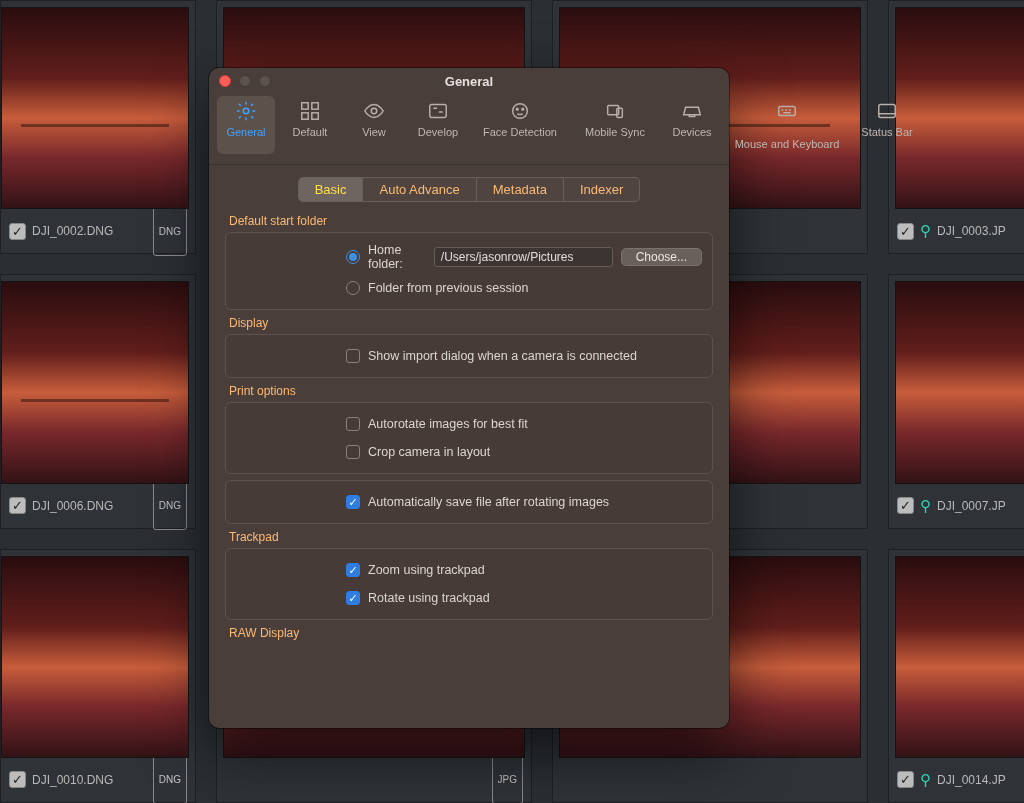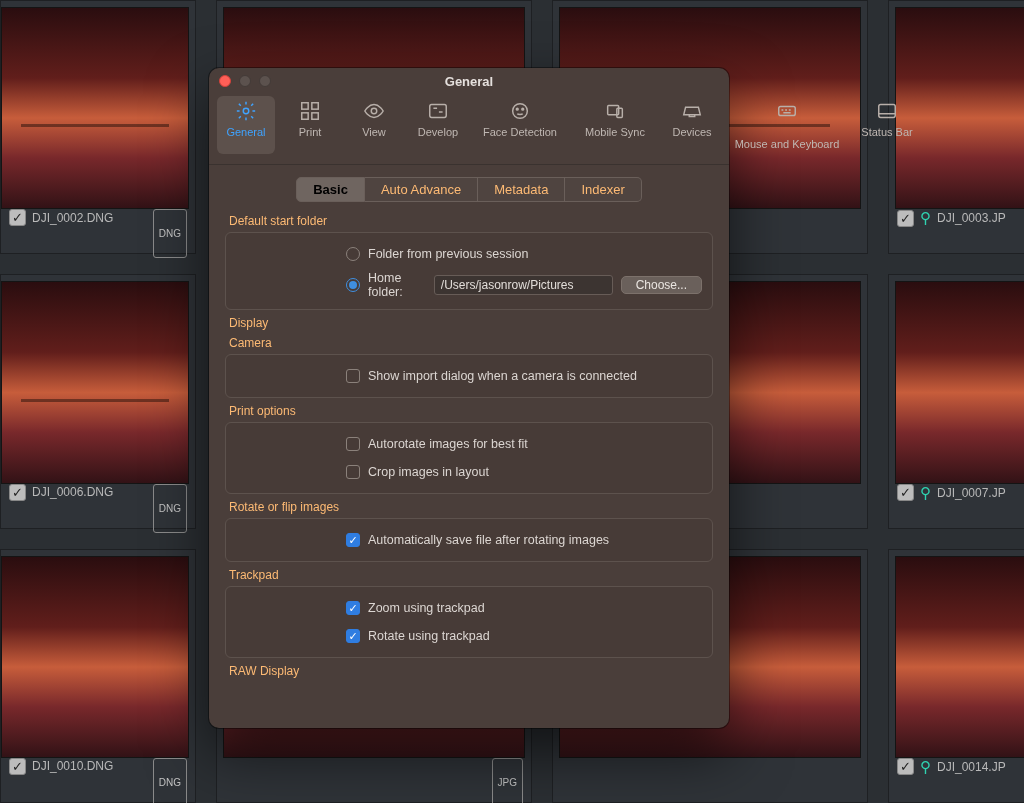--- a/index.html
+++ b/index.html
@@ -4,21 +4,21 @@
 <style>
   * { box-sizing: border-box; margin: 0; padding: 0; }
   html, body { width: 1024px; height: 803px; overflow: hidden; font-family: -apple-system, "Helvetica Neue", Arial, sans-serif; background: #2b2f33; color: #cfcfcf; }
   
   .bg-grid { position: absolute; inset: 0; display: grid; grid-template-columns: 196px 316px 316px 196px; grid-template-rows: 1fr 1fr 1fr; gap: 20px; padding: 0; }
   .thumb-cell { position: relative; background: #2f3338; border: 1px solid #1e2023; display: flex; flex-direction: column; }
   .thumb-img { flex: 1; margin: 6px 6px 0 6px; background: linear-gradient(to bottom, #2a0d0f 0%, #611e1b 35%, #c75d3b 55%, #78282b 75%, #321216 100%); position: relative; border: 1px solid #141414; }
   .thumb-img.left-cut { margin-left: 0; }
   .thumb-img.right-cut { margin-right: 0; }
   .bridge::after { content:""; position:absolute; left:10%; right:10%; top:58%; height:3px; background:rgba(0,0,0,.4); }
-  .meta-row { height: 44px; padding: 0 8px; display: flex; align-items: flex-start; justify-content: space-between; font-size: 12px; color: #b9b9b9; }
+  .meta-row { height: 44px; padding: 0 8px; display: flex; align-items: center; justify-content: space-between; font-size: 12px; color: #b9b9b9; }
   .meta-left { display:flex; align-items:center; gap:6px; }
   .meta-right { display:flex; align-items:center; gap:6px; }
   .chk { width: 17px; height: 17px; border: 1px solid #888; border-radius: 3px; background: #bcbcbc; display:inline-flex; align-items:center; justify-content:center; font-size:13px; color:#222; }
   .chk.on::after { content:"✓"; }
   .fmt-badge { border:1px solid #8a8a8a; border-radius:3px; padding:18px 5px; font-size:10px; color:#c4c4c4; }
   .geo { color:#2fd3b1; font-size:15px; }
 
   
   .prefs {
     position: absolute;
@@ -49,21 +49,21 @@
   .tool.sel svg { stroke:#3fa3ff; fill:none; }
   .tool svg { stroke:#b8afa9; fill:none; stroke-width:1.6; }
 
   .body { flex:1; overflow:auto; padding: 12px 16px 10px 16px; }
 
   .segmented { display:flex; justify-content:center; margin-bottom: 12px; }
   .seg { padding:4px 16px; font-size:13px; border:1px solid #6a5f5a; background:#4f4440; color:#fdba74; cursor:pointer; }
   .seg:first-child { border-radius:5px 0 0 5px; }
   .seg:last-child  { border-radius:0 5px 5px 0; }
   .seg + .seg { border-left:none; }
-  .seg.active { background:#6f6560; color:#000000;font-weight:bold; }
+  .seg.active { background:#6f6560; color:#fde047; }
 
   .section-label { font-size:12px; color:#fdba74; margin: 6px 0 4px 4px; }
   .panel { border:1px solid #5d524d; border-radius:6px; padding:10px 10px 10px 120px; margin-bottom:6px; background:rgba(0,0,0,0.04); }
   .row { display:flex; align-items:center; gap:8px; min-height:22px; font-size:12.5px; color:#dcd6d2; }
   .row + .row { margin-top:6px; }
 
   .radio { width:14px; height:14px; border-radius:50%; border:1px solid #8b817b; display:inline-flex; align-items:center; justify-content:center; flex:none; }
   .radio.on { border-color:#3f8fe0; }
   .radio.on::after { content:""; width:8px; height:8px; border-radius:50%; background:#3f8fe0; }
   .checkbox { width:14px; height:14px; border-radius:3px; border:1px solid #8b817b; display:inline-flex; align-items:center; justify-content:center; flex:none; font-size:11px; color:#fff; }
@@ -200,21 +200,21 @@
         </svg>
       <span class="lbl">General</span>
     </div>
     <div class="tool">
       <svg viewBox="0 0 24 24">
           <rect x="3" y="3" width="7" height="7"></rect>
           <rect x="14" y="3" width="7" height="7"></rect>
           <rect x="3" y="14" width="7" height="7"></rect>
           <rect x="14" y="14" width="7" height="7"></rect>
         </svg>
-      <span class="lbl">Print</span>
+      <span class="lbl">Default</span>
     </div>
     <div class="tool">
       <svg viewBox="0 0 24 24">
           <path d="M2 12s4-7 10-7 10 7 10 7-4 7-10 7S2 12 2 12z"></path>
           <circle cx="12" cy="12" r="3"></circle>
         </svg>
       <span class="lbl">View</span>
     </div>
     <div class="tool">
       <svg viewBox="0 0 24 24">
@@ -267,54 +267,52 @@
     <div class="segmented">
       <div class="seg active">Basic</div>
       <div class="seg">Auto Advance</div>
       <div class="seg">Metadata</div>
       <div class="seg">Indexer</div>
     </div>
 
     <div class="section-label">Default start folder</div>
     <div class="panel">
       <div class="row">
-        <span class="radio"></span>
-        <span>Folder from previous session</span>
-      </div>
-      <div class="row">
         <span class="radio on"></span>
         <span>Home folder:</span>
         <input class="textfield" value="/Users/jasonrow/Pictures" style="">
         <button class="btn small">Choose...</button>
       </div>
+      <div class="row">
+        <span class="radio"></span>
+        <span>Folder from previous session</span>
+      </div>
     </div>
 
     <div class="section-label">Display</div>
 
-    <div class="section-label">Camera</div>
     <div class="panel">
       <div class="row">
         <span class="checkbox"></span>
         <span>Show import dialog when a camera is connected</span>
       </div>
     </div>
 
     <div class="section-label">Print options</div>
     <div class="panel">
       <div class="row">
         <span class="checkbox"></span>
         <span>Autorotate images for best fit</span>
       </div>
       <div class="row">
         <span class="checkbox"></span>
-        <span>Crop images in layout</span>
-      </div>
-    </div>
-
-    <div class="section-label">Rotate or flip images</div>
+        <span>Crop camera in layout</span>
+      </div>
+    </div>
+
     <div class="panel">
       <div class="row">
         <span class="checkbox on"></span>
         <span>Automatically save file after rotating images</span>
       </div>
     </div>
 
     <div class="section-label">Trackpad</div>
     <div class="panel">
       <div class="row">

